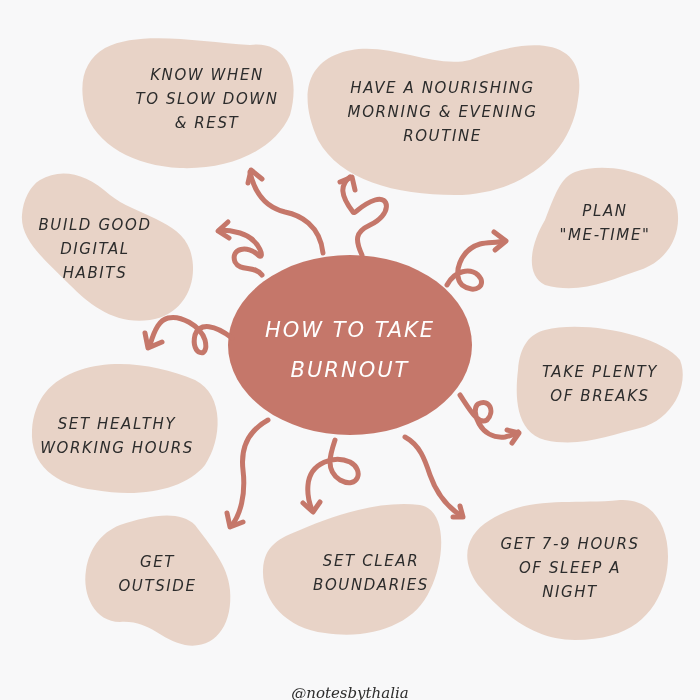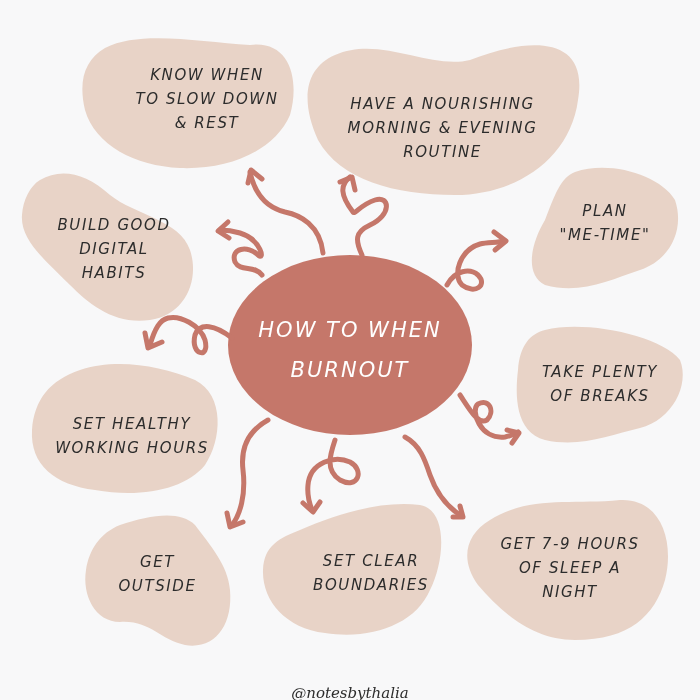--- a/index.html
+++ b/index.html
@@ -88,39 +88,39 @@
     <path class="arrow" d="M227,513 L230,527 L243,522"></path>
 
     <path class="arrow" d="M335,440 C330,455 325,470 340,480 C358,490 365,470 350,462 C335,455 310,462 308,485 C307,495 310,505 312,510"></path>
     <path class="arrow" d="M303,503 L313,512 L320,502"></path>
 
     <path class="arrow" d="M405,437 C420,445 425,460 430,475 C436,492 445,505 460,515"></path>
     <path class="arrow" d="M453,517 L463,517 L460,506"></path>
   </g>
 </svg>
 
-<div class="title">HOW TO WHEN
+<div class="title">HOW TO TAKE
 BURNOUT</div>
 
 <div class="label" style="left:112px; top:63px; width:190px;">KNOW WHEN
 TO SLOW DOWN
 &amp; REST</div>
-<div class="label" style="left:320px; top:92px; width:245px;text-align:center;">HAVE A NOURISHING
+<div class="label" style="left:320px; top:76px; width:245px;text-align:center;">HAVE A NOURISHING
 MORNING &amp; EVENING
 ROUTINE</div>
 <div class="label" style="left:540px; top:199px; width:130px;">PLAN
 "ME-TIME"</div>
 <div class="label" style="left:520px; top:360px; width:160px;font-style:italic;">TAKE PLENTY
 OF BREAKS</div>
 <div class="label" style="left:480px; top:532px; width:180px;">GET 7-9 HOURS
 OF SLEEP A
 NIGHT</div>
 <div class="label" style="left:291px; top:549px; width:160px;">SET CLEAR
 BOUNDARIES</div>
 <div class="label" style="left:100px; top:550px; width:115px;font-style:italic;">GET
 OUTSIDE</div>
-<div class="label" style="left:42px; top:412px; width:180px;">SET HEALTHY
+<div class="label" style="left:27px; top:412px; width:180px;">SET HEALTHY
 WORKING HOURS</div>
-<div class="label" style="left:39px; top:213px; width:150px;">BUILD GOOD
+<div class="label" style="left:20px; top:213px; width:150px;">BUILD GOOD
 DIGITAL
 HABITS</div>
 
 <div class="credit">@notesbythalia</div>
 
 </body></html>

